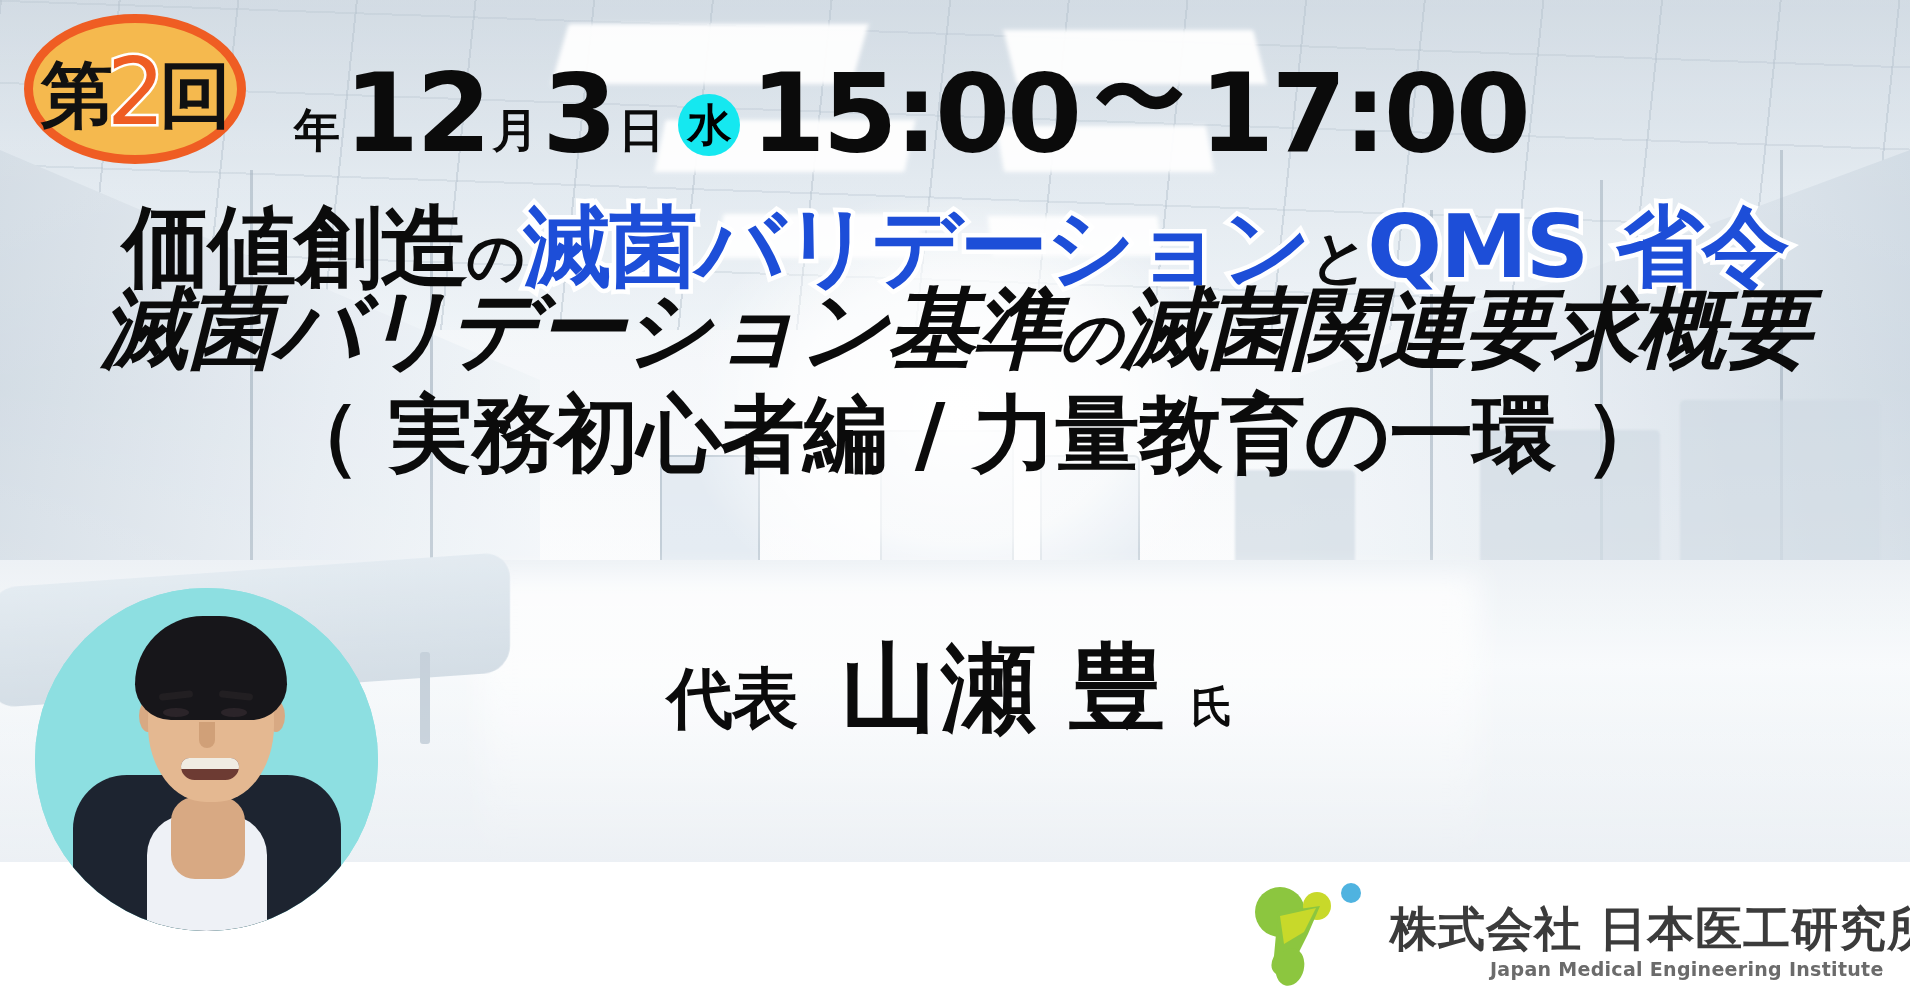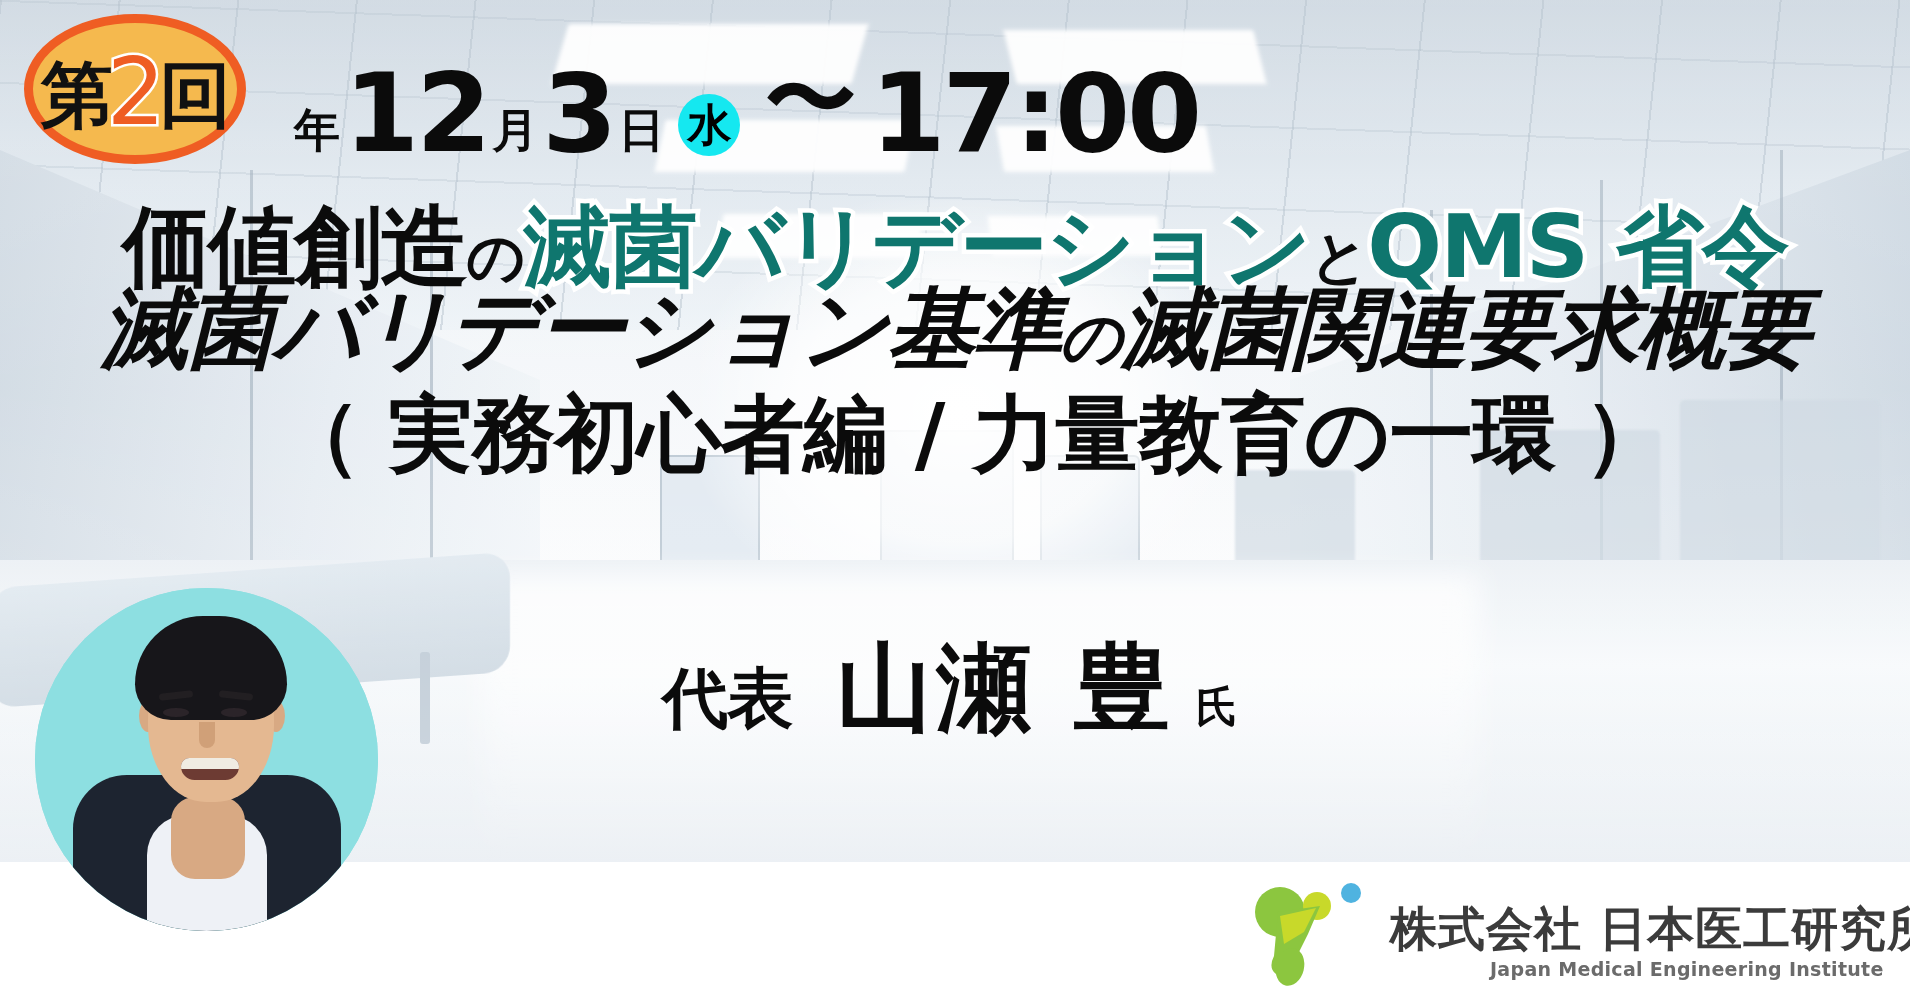--- a/index.html
+++ b/index.html
@@ -124,39 +124,39 @@
 
   
   .tline{
     position:absolute;left:0;width:1910px;text-align:center;white-space:nowrap;
     font-family:"DejaVu Sans","Liberation Sans",sans-serif;font-weight:700;color:#0b0b0b;
   }
   #t1{top:188px;font-size:88px;letter-spacing:-2px;}
   #t2{top:270px;font-size:88px;letter-spacing:-2px;font-style:italic;}
   #t3{top:378px;font-size:84px;letter-spacing:-1px;padding-left:17px;}
   .oj{
-    color:#0f766e;
+    color:#1d4ed8;
     -webkit-text-stroke:9px #ffffff;paint-order:stroke fill;
   }
   .sm2{font-size:58px;}
   .sm3{font-size:62px;}
 
   
   #spk1{
     position:absolute;right:18px;top:524px;text-align:right;white-space:nowrap;
     font-family:"DejaVu Sans","Liberation Sans",sans-serif;font-weight:700;
     font-size:72px;color:#0b0b0b;letter-spacing:-1px;
   }
   #spk2{
     position:absolute;left:380px;top:618px;width:1140px;
     display:flex;align-items:baseline;justify-content:center;white-space:nowrap;
     font-family:"DejaVu Sans","Liberation Sans",sans-serif;font-weight:700;color:#0b0b0b;
   }
   #spk2 .role{font-size:66px;letter-spacing:-1px;margin-top:36px;}
-  #spk2 .name{font-size:96px;margin-left:44px;letter-spacing:4px;}
+  #spk2 .name{font-size:96px;margin-left:44px;letter-spacing:4px;font-family:Liberation Serif, serif;}
   #spk2 .hon{font-size:42px;margin-left:22px;}
 
   
   #portrait{
     position:absolute;left:35px;top:588px;width:343px;height:343px;border-radius:50%;
     overflow:hidden;background:#8fdfe0;
   }
   #portrait .pbg{position:absolute;inset:0;background:#8ddfe1;}
   #portrait .suit{
     position:absolute;left:38px;bottom:-34px;width:268px;height:190px;
@@ -257,20 +257,21 @@
       </span>
     </div>
 
     <div id="dateline">
       <span class="sm">年</span>
       <span class="big">12</span>
       <span class="sm">月</span>
       <span class="big">3</span>
       <span class="sm">日</span>
       <span class="dow">水</span>
+      <span class="big">15:00</span>
       <span class="tilde">〜</span>
       <span class="big">17:00</span>
     </div>
 
     <div class="tline" id="t1"><span>価値創造</span><span class="sm2">の</span><span class="oj">滅菌バリデーション</span><span class="sm2">と</span><span class="oj">QMS 省令</span></div>
 
     <div class="tline" id="t2"><span>滅菌バリデーション基準</span><span class="sm3">の</span><span>滅菌関連要求概要</span></div>
 
     <div class="tline" id="t3">（ 実務初心者編 / 力量教育の一環 ）</div>
 

